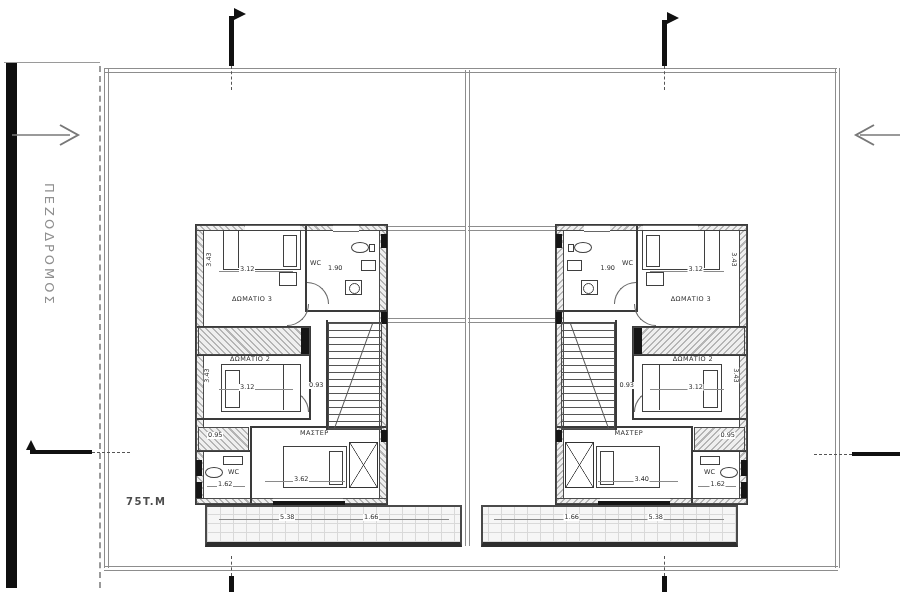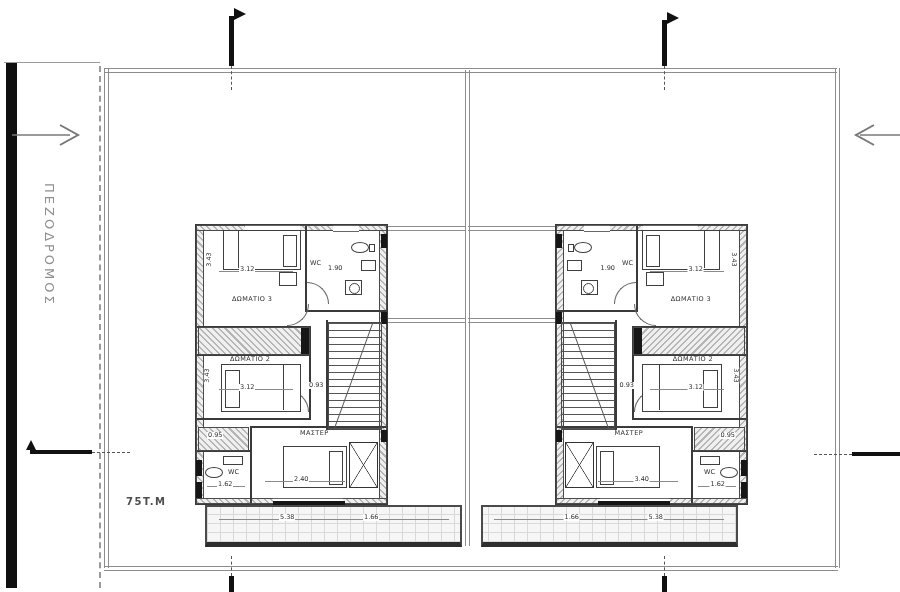--- a/index.html
+++ b/index.html
@@ -172,21 +172,21 @@
     <div class="t" style="left:44px;top:160px;">3.12</div>
     <div class="t vdim" style="left:4px;top:148px;">3.43</div>
     <div class="t" style="left:113px;top:158px;">0.93</div>
 
     <div class="t rlabel" style="left:104px;top:206px;">ΜΑΣΤΕΡ</div>
     <div class="furn" style="left:88px;top:222px;width:64px;height:42px;">
       <div style="position:absolute;right:3px;top:4px;width:12px;height:32px;border:1px solid #3f3f3f;"></div>
     </div>
     <div class="xbox" style="left:154px;top:218px;width:29px;height:46px;"></div>
     <div class="dimline" style="left:70px;top:257px;width:80px;"></div>
-    <div class="t" style="left:98px;top:252px;">2.40</div>
+    <div class="t" style="left:98px;top:252px;">3.62</div>
 
     <div class="t" style="left:12px;top:208px;">0.95</div>
     <div class="furn" style="left:28px;top:232px;width:20px;height:9px;"></div>
     <div class="furn oval" style="left:10px;top:243px;width:18px;height:11px;"></div>
     <div class="t" style="left:32px;top:245px;">WC</div>
     <div class="dimline" style="left:12px;top:262px;width:38px;"></div>
     <div class="t" style="left:22px;top:257px;">1.62</div>
 
     <div class="tile" style="left:10px;top:281px;width:257px;height:42px;"></div>
     <div class="dimline" style="left:24px;top:295px;width:230px;"></div>

